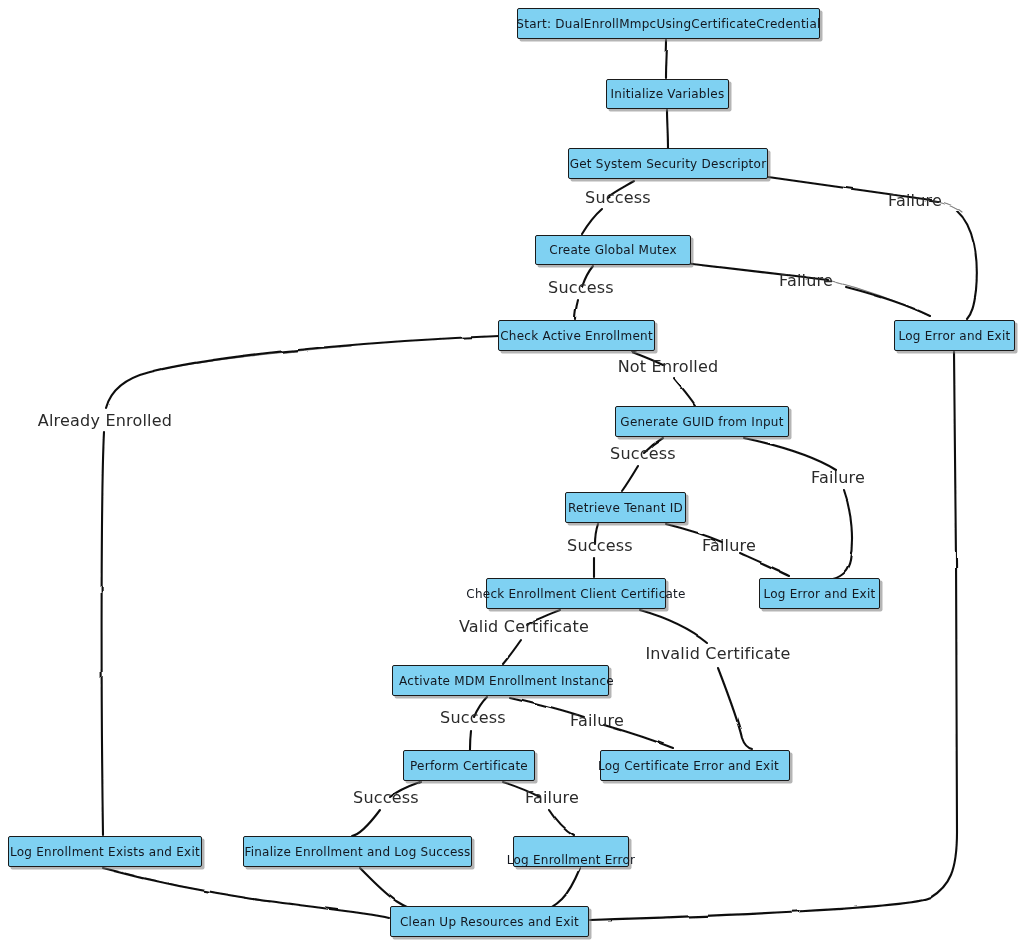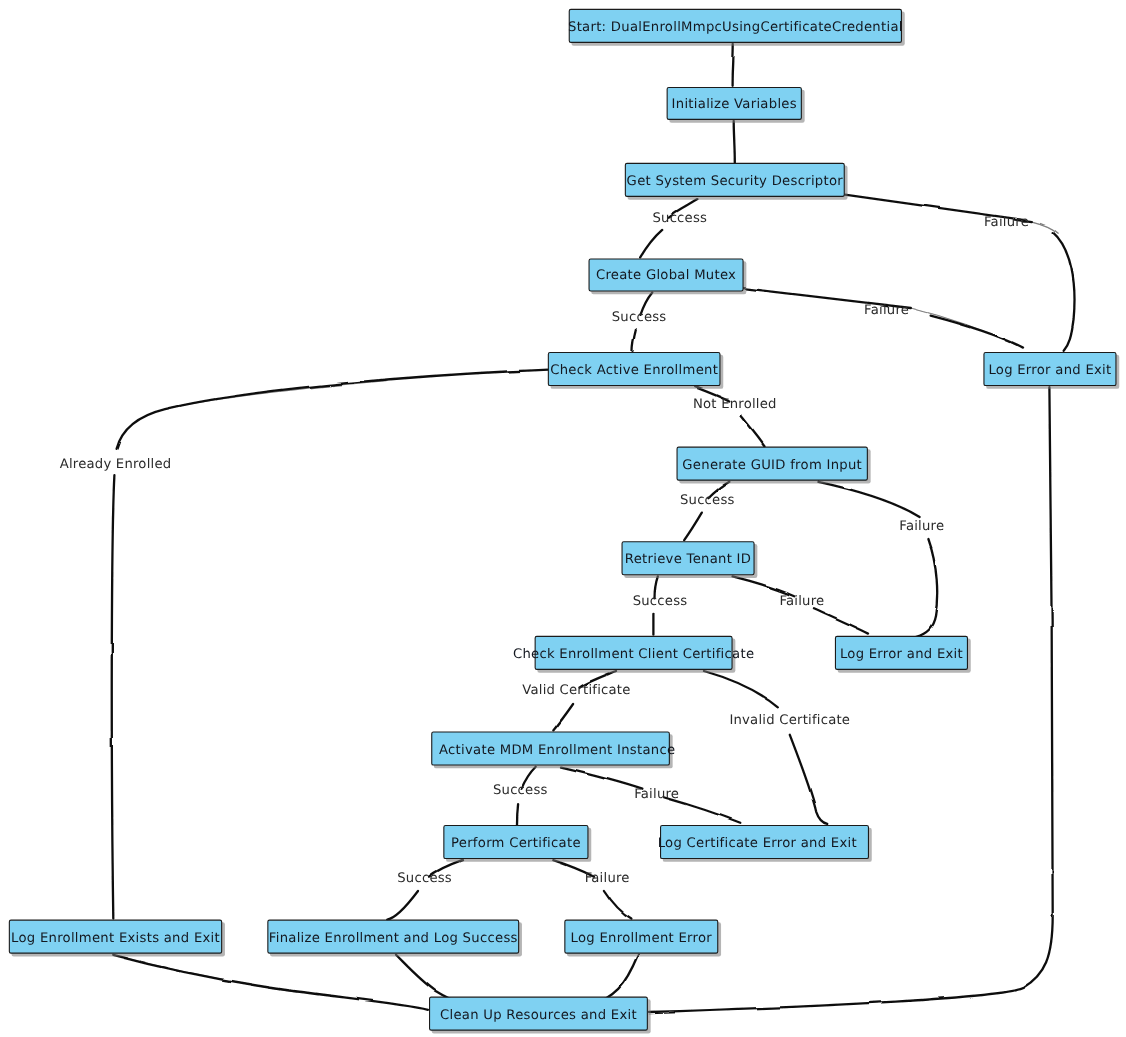--- a/index.html
+++ b/index.html
@@ -45,21 +45,21 @@
     font-size: 12px;
     color: #141820;
     letter-spacing: 0.25px;
     white-space: nowrap;
     line-height: 1;
     padding: 0 10px;
   }
   .edge-label {
     position: absolute;
     font-family: "DejaVu Sans", sans-serif;
-    font-size: 12px;
+    font-size: 16px;
     color: #2a2a2a;
     white-space: nowrap;
     background: transparent;
     line-height: 1;
     z-index: 4;
     transform: translate(-50%, -50%);
     letter-spacing: 0.2px;
   }
   .edge-path {
     fill: none;
@@ -122,21 +122,21 @@
   <div id="node-layer">
       <div class="node" style="left: 517px; top: 8px; width: 303px; height: 31px;">
         <span class="node-label">Start: DualEnrollMmpcUsingCertificateCredential</span>
       </div>
       <div class="node" style="left: 606px; top: 79px; width: 123px; height: 30px;">
         <span class="node-label">Initialize Variables</span>
       </div>
       <div class="node" style="left: 568px; top: 148px; width: 200px; height: 31px;">
         <span class="node-label">Get System Security Descriptor</span>
       </div>
-      <div class="node" style="left: 535px; top: 235px; width: 141px; height: 30px;">
+      <div class="node" style="left: 535px; top: 235px; width: 156px; height: 30px;">
         <span class="node-label">Create Global Mutex</span>
       </div>
       <div class="node" style="left: 498px; top: 320px; width: 157px; height: 31px;">
         <span class="node-label">Check Active Enrollment</span>
       </div>
       <div class="node" style="left: 894px; top: 320px; width: 121px; height: 31px;">
         <span class="node-label">Log Error and Exit</span>
       </div>
       <div class="node" style="left: 615px; top: 406px; width: 174px; height: 31px;">
         <span class="node-label">Generate GUID from Input</span>
@@ -158,21 +158,21 @@
       </div>
       <div class="node" style="left: 403px; top: 750px; width: 132px; height: 31px;">
         <span class="node-label">Perform Certificate</span>
       </div>
       <div class="node" style="left: 8px; top: 836px; width: 194px; height: 31px;">
         <span class="node-label">Log Enrollment Exists and Exit</span>
       </div>
       <div class="node" style="left: 243px; top: 836px; width: 229px; height: 31px;">
         <span class="node-label">Finalize Enrollment and Log Success</span>
       </div>
-      <div class="node" style="left: 513px; top: 836px; width: 140px; height: 31px;">
+      <div class="node" style="left: 513px; top: 836px; width: 116px; height: 31px; align-items: flex-end;">
         <span class="node-label">Log Enrollment Error</span>
       </div>
       <div class="node" style="left: 390px; top: 906px; width: 199px; height: 31px;">
         <span class="node-label">Clean Up Resources and Exit</span>
       </div>
     </div>
   <div id="label-layer">
       <div class="edge-label" style="left: 618px; top: 198px;">Success</div>
       <div class="edge-label" style="left: 915px; top: 201px;">Failure</div>
       <div class="edge-label" style="left: 581px; top: 288px;">Success</div>

